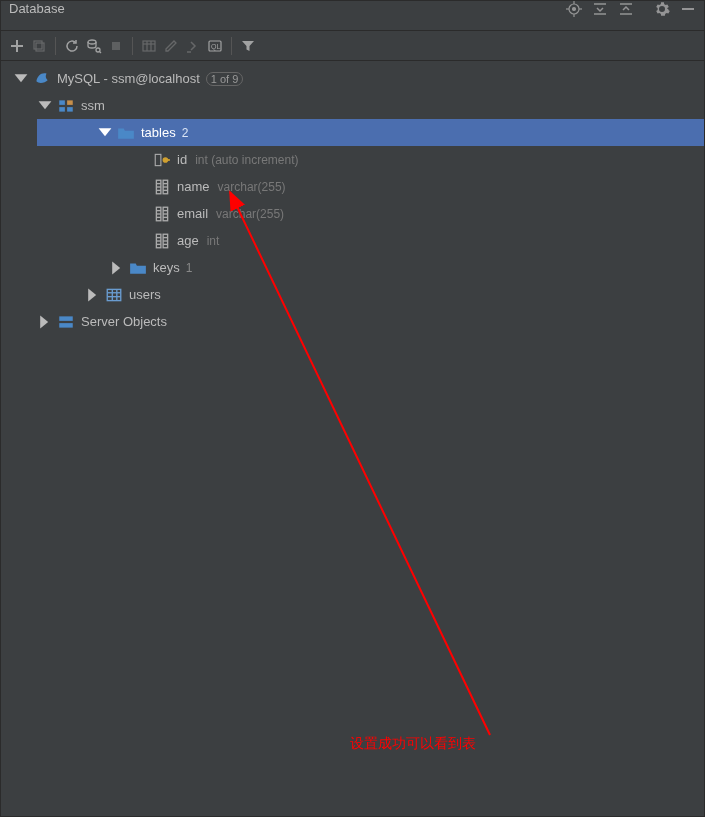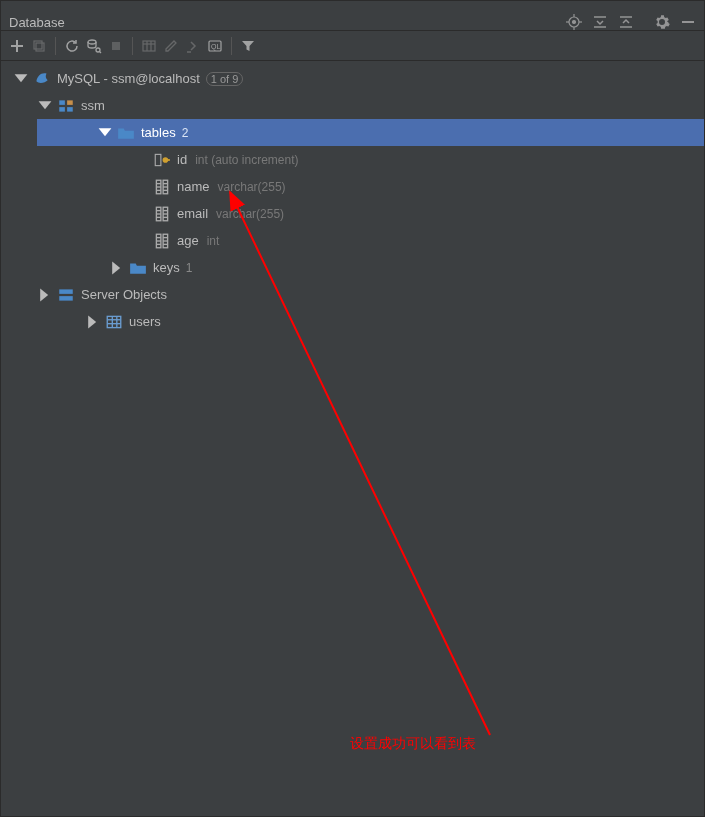--- a/index.html
+++ b/index.html
@@ -14,21 +14,21 @@
       position: relative;
     }
     .panel {
       border: 1px solid #2b2b2b;
       background: #3c3f41;
       width: 100%;
       height: 100%;
     }
     .panel-header {
       display: flex;
-      align-items: flex-end;
+      align-items: flex-start;
       justify-content: space-between;
       height: 30px;
       padding: 0 8px;
       border-bottom: 1px solid #2b2b2b;
       background: #3c3f41;
     }
     .panel-title {
       color: #bbbbbb;
       font-size: 13px;
     }
@@ -373,52 +373,52 @@
       <span class="tree-icon">
         <svg viewBox="0 0 16 16" fill="#4a88c7">
             <path d="M1 4h5l1 2h8v7H1z"></path>
           </svg>
       </span>
       <span class="label">keys</span>
       <span class="count">1</span>
     </div>
 
     <div class="tree-row">
-      <span class="indent" style="width:28px"></span>
-      <span class="expand">
-        <svg viewBox="0 0 10 10" fill="#bbb">
-            <path d="M2 1l5 4-5 4z"></path>
-          </svg>
-      </span>
-      <span class="tree-icon">
-        <svg viewBox="0 0 16 16" fill="#4a88c7">
-            <rect x="2" y="3" width="12" height="4"></rect>
-            <rect x="2" y="9" width="12" height="4"></rect>
-          </svg>
-      </span>
-      <span class="label">Server Objects</span>
-    </div>
-
-    <div class="tree-row">
       <span class="indent" style="width:76px"></span>
       <span class="expand">
         <svg viewBox="0 0 10 10" fill="#bbb">
             <path d="M2 1l5 4-5 4z"></path>
           </svg>
       </span>
       <span class="tree-icon">
         <svg viewBox="0 0 16 16" fill="none" stroke="#6a9cd0" stroke-width="1.2">
             <rect x="2" y="3" width="12" height="10"></rect>
             <line x1="2" y1="6" x2="14" y2="6"></line>
             <line x1="2" y1="9.5" x2="14" y2="9.5"></line>
             <line x1="6.5" y1="3" x2="6.5" y2="13"></line>
             <line x1="10.5" y1="3" x2="10.5" y2="13"></line>
           </svg>
       </span>
       <span class="label">users</span>
+    </div>
+
+    <div class="tree-row">
+      <span class="indent" style="width:28px"></span>
+      <span class="expand">
+        <svg viewBox="0 0 10 10" fill="#bbb">
+            <path d="M2 1l5 4-5 4z"></path>
+          </svg>
+      </span>
+      <span class="tree-icon">
+        <svg viewBox="0 0 16 16" fill="#4a88c7">
+            <rect x="2" y="3" width="12" height="4"></rect>
+            <rect x="2" y="9" width="12" height="4"></rect>
+          </svg>
+      </span>
+      <span class="label">Server Objects</span>
     </div>
 
   </div>
 </div>
 
 <svg class="arrow-svg" width="705" height="817">
   <defs>
     <marker id="arrowhead" markerWidth="10" markerHeight="8" refX="9" refY="4" orient="auto">
       <polygon points="0 0, 10 4, 0 8" fill="#ff0000"></polygon>
     </marker>

